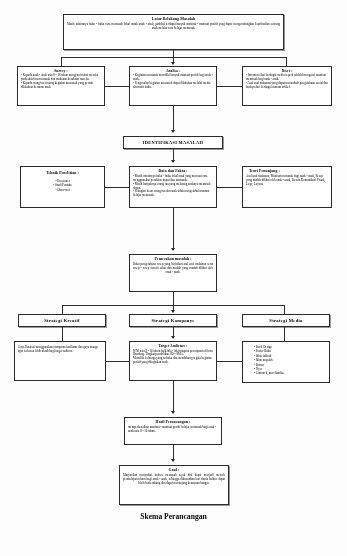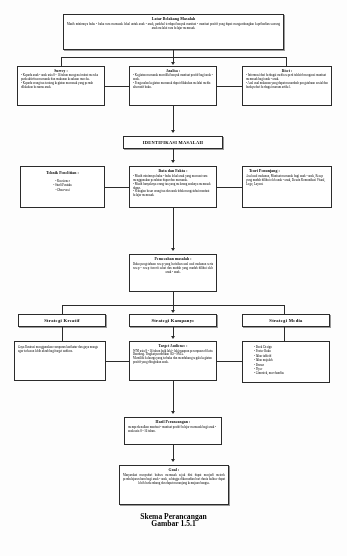--- a/index.html
+++ b/index.html
@@ -223,16 +223,15 @@
   </div>
 
   <div class="ln vl" style="left:173px; top:445px; height:16px;"></div>
   <div class="arrow" style="left:170.5px; top:459px;"></div>
 
   <div class="box shadow" style="left:119px; top:465px; width:110px; min-height:40px;">
     <span class="hd" style="font-size:3.9px">Goal :</span>
     <span class="bd just">Masyarakat menyadari bahwa memasak sejak dini dapat menjadi metode pembelajaran baru bagi anak - anak, sehingga dikemudian hari dunia kuliner dapat lebih berkembang dan dapat menunjang kemajuan bangsa.</span>
   </div>
 
-  <div class="caption" style="top:519px; left:0;">Gambar 1.5.1</div>
   <div class="caption" style="top:512px; left:0;">Skema Perancangan</div>
 
 </div>
 
 </body></html>

